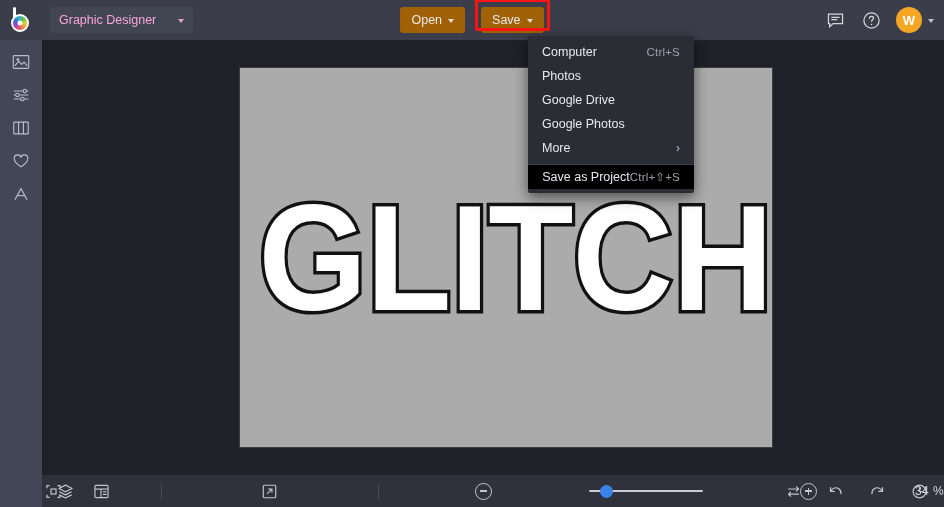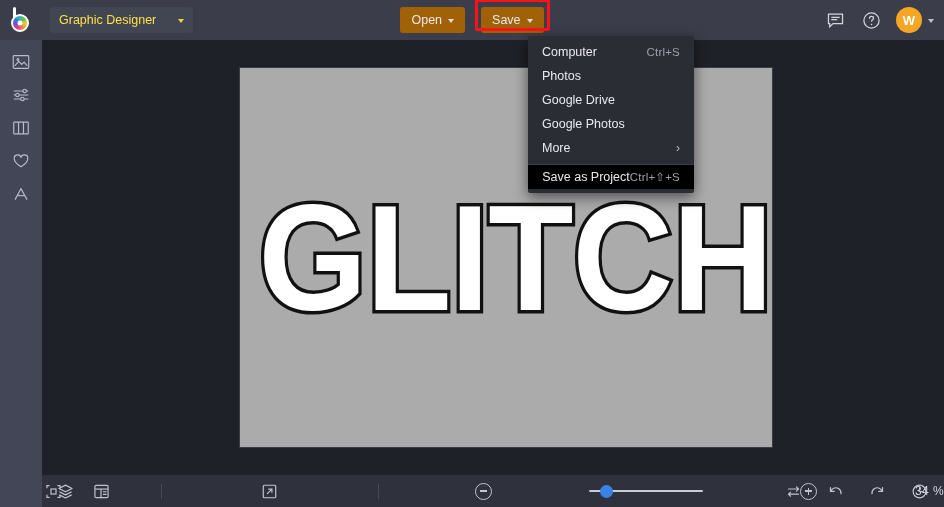--- a/index.html
+++ b/index.html
@@ -36,21 +36,21 @@
     border:2.5px solid #ffffff;box-sizing:border-box;
   }
   .logo-ring:after{
     content:"";position:absolute;left:50%;top:50%;transform:translate(-50%,-50%);
     width:5px;height:5px;border-radius:50%;background:#ffffff;
   }
 
   #app-mode{
     margin-left:8px;height:26px;padding:0 9px;display:flex;align-items:center;gap:22px;
     border-radius:3px;background:#43soul;background:#424552;
-    color:#fde047;font-size:12.5px;cursor:pointer;
+    color:#f9a8d4;font-size:12.5px;cursor:pointer;
   }
   .chev{display:inline-block;width:0;height:0;
     border-left:3.6px solid transparent;border-right:3.6px solid transparent;
     border-top:4.4px solid currentColor;opacity:.92;position:relative;top:1px;}
 
   #header-center{
     position:absolute;left:0;top:0;width:944px;height:40px;
     display:flex;align-items:center;justify-content:center;gap:16px;
     pointer-events:none;
   }

